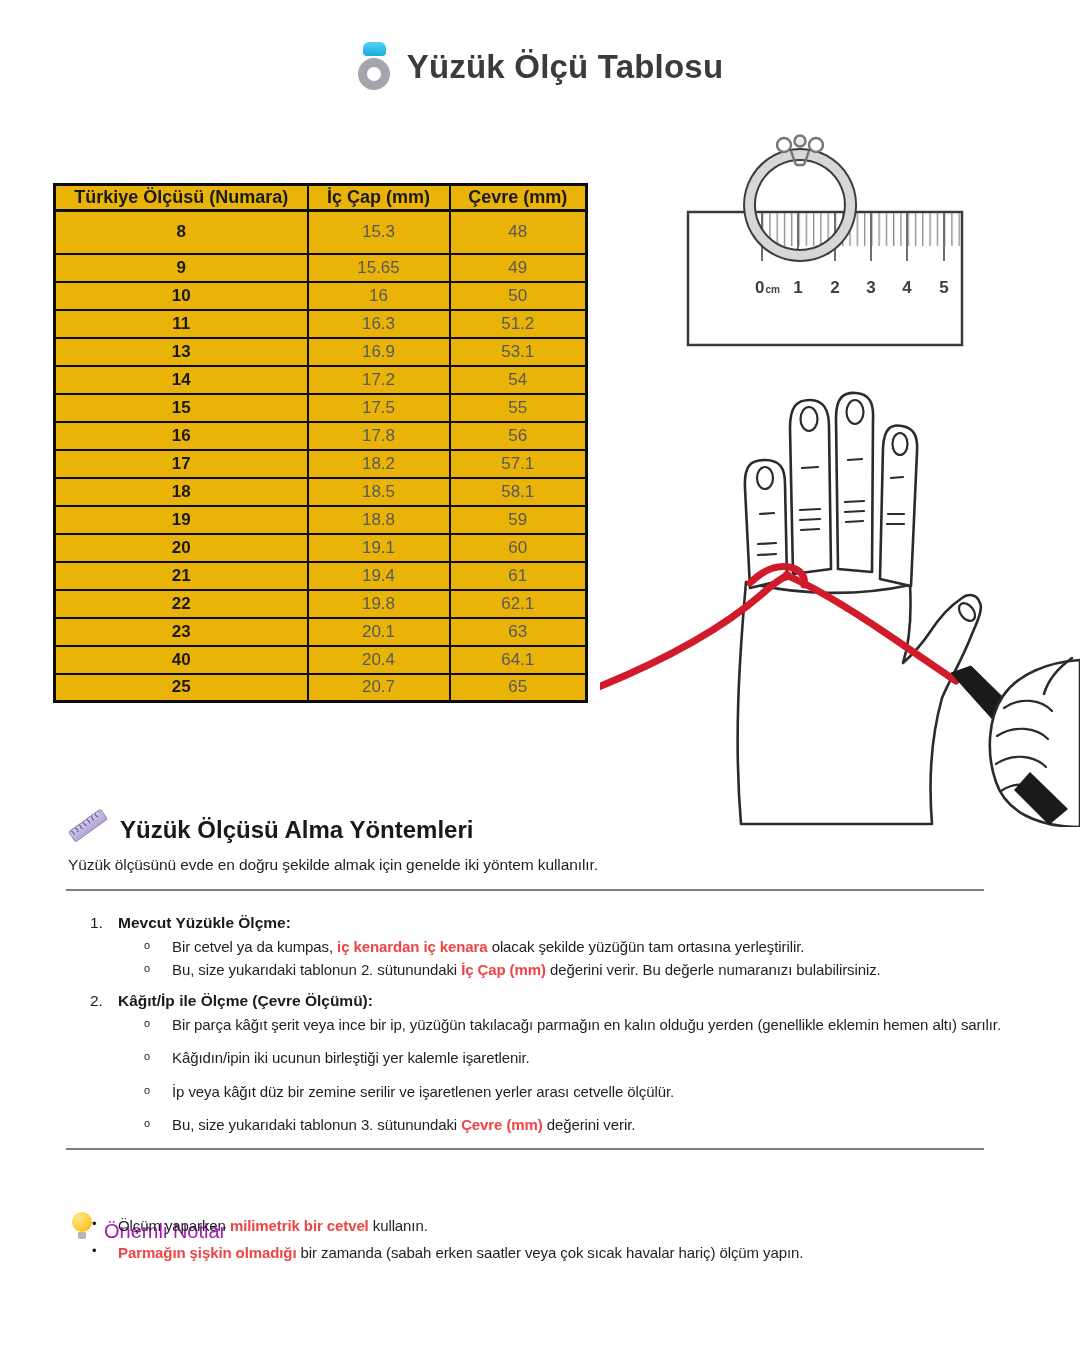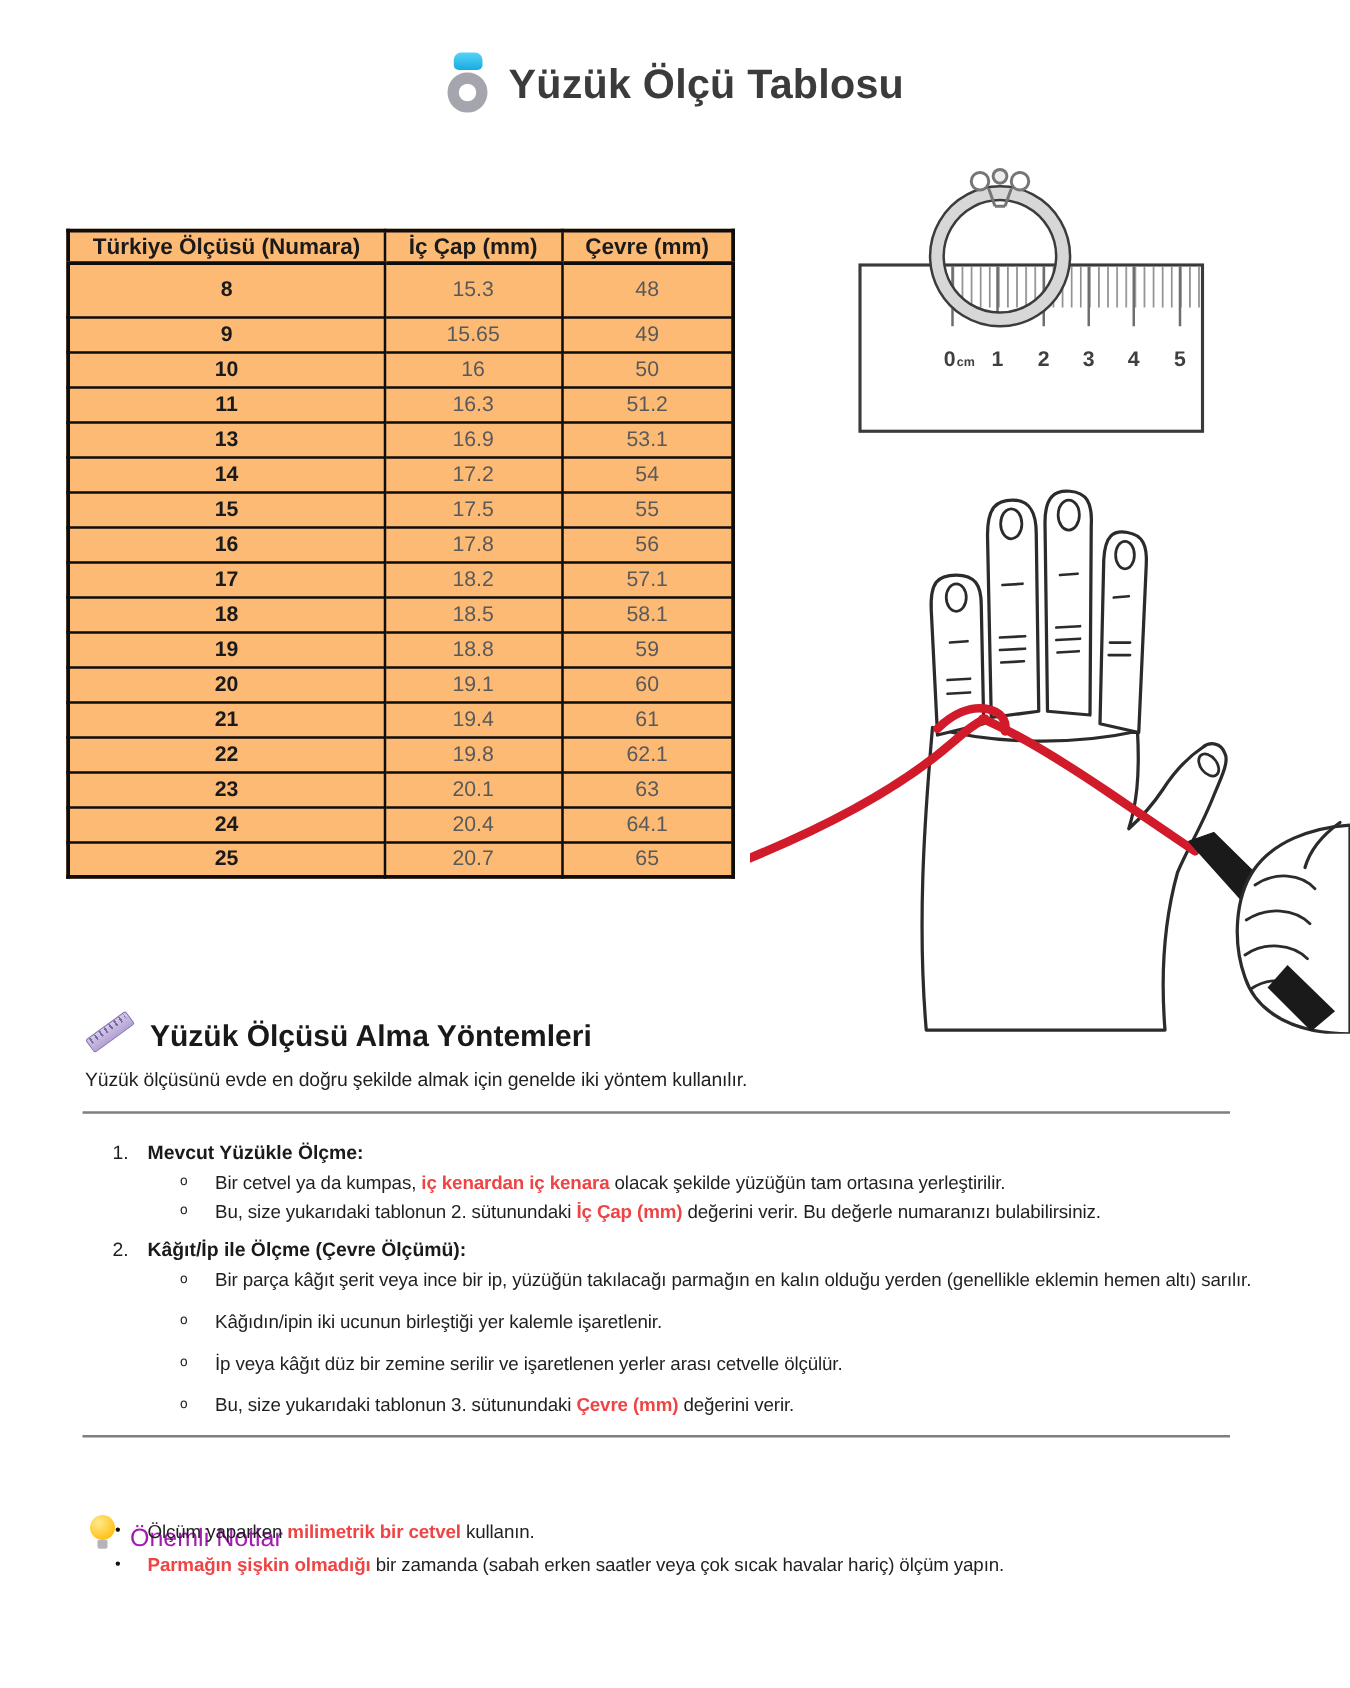--- a/index.html
+++ b/index.html
@@ -15,21 +15,21 @@
     display:flex; align-items:center; justify-content:center; gap:16px; }
   .page-title { font-size:33px; font-weight:bold; color:#3b3b3b; letter-spacing:0.2px; }
   .ring-icon { position:relative; width:34px; height:50px; flex:0 0 auto; }
   .ring-icon .band { position:absolute; left:1px; top:16px; width:32px; height:32px;
     border-radius:50%; border:9px solid #a5a5ad; }
   .ring-icon .gem { position:absolute; left:6px; top:0; width:23px; height:14px;
     border-radius:6px 6px 4px 4px; background:linear-gradient(#55d3f8,#18abe0); }
 
   
   .size-table { position:absolute; left:53px; top:183px; border-collapse:collapse;
-    background:#fdba74; }
+    background:#eab308; }
   .size-table th, .size-table td { border:2px solid #0d0d0d; text-align:center; vertical-align:middle; }
   .size-table { border:3px solid #0d0d0d; }
   .size-table th { height:26px; font-size:18px; font-weight:bold; color:#1a1a1a;
     border-bottom-width:3px; padding:0 6px; }
   .size-table td { height:28px; font-size:17px; color:#595959; }
   .size-table td.c-size { font-weight:bold; color:#1a1a1a; }
   .size-table tbody tr:first-child td { height:43px; }
   .col-1 { width:253px; } .col-2 { width:142px; } .col-3 { width:137px; }
 
   
@@ -169,21 +169,21 @@
     <td class="c-size">22</td>
     <td>19.8</td>
     <td>62.1</td>
   </tr>
       <tr>
     <td class="c-size">23</td>
     <td>20.1</td>
     <td>63</td>
   </tr>
       <tr>
-    <td class="c-size">24</td>
+    <td class="c-size">40</td>
     <td>20.4</td>
     <td>64.1</td>
   </tr>
       <tr>
     <td class="c-size">25</td>
     <td>20.7</td>
     <td>65</td>
   </tr>
     </tbody>
 </table>

